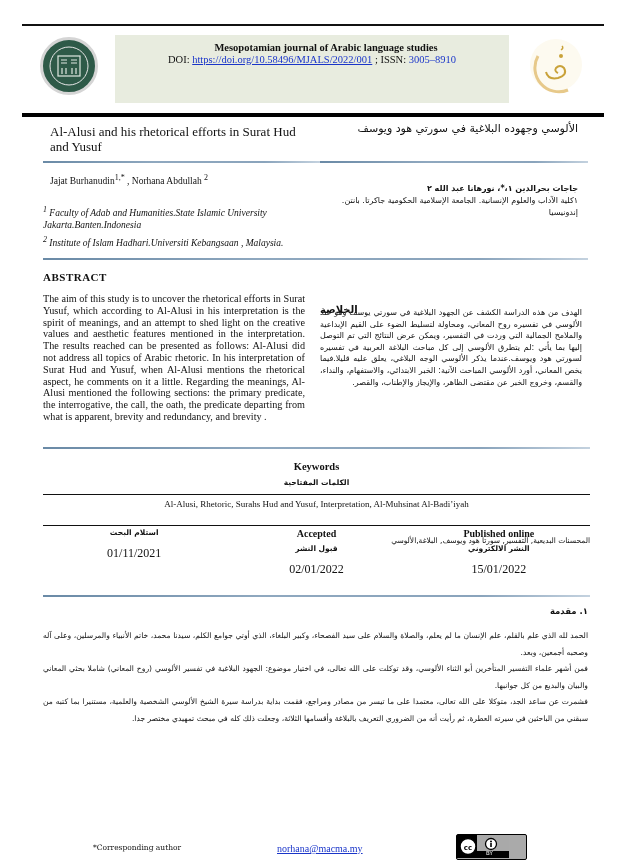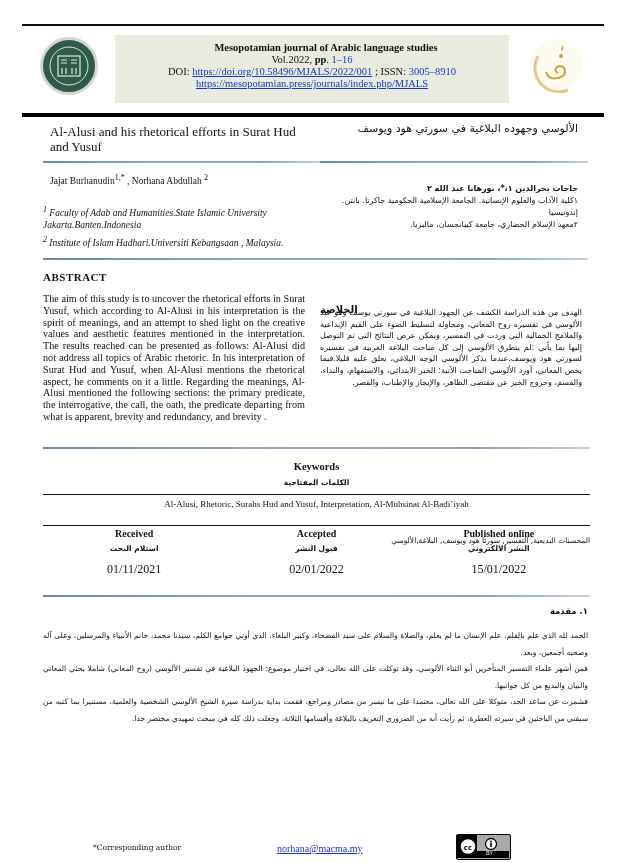--- a/index.html
+++ b/index.html
@@ -35,49 +35,43 @@
   .dates { left: 43px; top: 528px; width: 547px; display: flex; }
   .dates .col { flex: 1; text-align: center; }
   .dates .lbl { font-weight: bold; font-size: 10px; height: 16px; }
   .dates .lbl-ar { font-family: "DejaVu Sans", sans-serif; font-size: 7.5px; font-weight: bold; height: 18px; }
   .dates .val { font-size: 12px; }
   .intro-h { left: 43px; top: 606px; width: 545px; direction: rtl; text-align: right; font-family: "DejaVu Sans", sans-serif; font-size: 8.5px; font-weight: bold; }
   .intro-body { left: 43px; top: 628px; width: 545px; direction: rtl; text-align: justify; font-family: "DejaVu Sans", sans-serif; font-size: 7.6px; line-height: 16.5px; }
   .intro-body p { margin: 0; }
   .footer-corr { left: 93px; top: 843px; font-family: "DejaVu Serif", serif; font-size: 7.5px; }
   .footer-email { left: 277px; top: 843px; font-size: 10px; color: #1a35c9; text-decoration: underline; }
-  .cc-badge { left: 456px; top: 834px; width: 55px; height: 26px; background: #aaa; border: 1.5px solid #000; border-radius: 2px; box-sizing: border-box; }
+  .cc-badge { left: 456px; top: 834px; width: 71px; height: 26px; background: #aaa; border: 1.5px solid #000; border-radius: 2px; box-sizing: border-box; }
 </style>
 </head>
 <body>
 
 <div class="abs rule-top"></div>
 
 <div class="abs logo-left">
   <svg width="40" height="40" viewBox="0 0 40 40">
     <circle cx="20" cy="20" r="19" fill="none" stroke="#e6e6e6" stroke-width="1"></circle>
     <rect x="9" y="10" width="22" height="20" fill="none" stroke="#dfe8e2" stroke-width="1.2"></rect>
     <path d="M12 14h6M12 17h6M22 14h6M22 17h6M13 22v6M17 22v6M23 22v6M27 22v6" stroke="#dfe8e2" stroke-width="1.2"></path>
   </svg>
 </div>
 
 <div class="abs header-box">
   <div class="jtitle">Mesopotamian journal of Arabic language studies</div>
   <div>
-    <span>Vol.2022,</span>
-    <b>pp</b>.
-    <span class="blue">1–16</span>
-  </div>
-  <div>
     <span>DOI:</span>
     <a>https://doi.org/10.58496/MJALS/2022/001</a>
     <span>; ISSN:</span>
     <span class="blue">3005–8910</span>
   </div>
-  <div><a>https://mesopotamian.press/journals/index.php/MJALS</a></div>
 </div>
 
 <div class="abs logo-right">
   <svg width="56" height="58" viewBox="0 0 56 58">
     <circle cx="28" cy="29" r="26" fill="#fdfaf0"></circle>
     <path d="M10 20 A24 24 0 0 0 40 54" fill="none" stroke="#e7c98a" stroke-width="3"></path>
     <path d="M18 36 q2 8 12 6 q10 -3 6 -10 q-4 -4 -8 0 q-2 3 2 5" fill="none" stroke="#c9a23a" stroke-width="2"></path>
     <circle cx="33" cy="20" r="2" fill="#c9a23a"></circle>
     <path d="M33 14 q3 -2 1 -4" fill="none" stroke="#c9a23a" stroke-width="1.5"></path>
   </svg>
@@ -97,21 +91,20 @@
 </div>
 
 <div class="abs aff-en">
   <p><sup>1</sup> <span>Faculty of Adab and Humanities.State Islamic University Jakarta.Banten.Indonesia</span></p>
   <p><sup>2</sup> <span>Institute of Islam Hadhari.Universiti Kebangsaan , Malaysia.</span></p>
 </div>
 
 <div class="abs authors-ar">
   <div class="names">جاجات بحرالدين ١،*، نورهانا عبد الله ٢</div>
   <div>١كلية الآداب والعلوم الإنسانية. الجامعة الإسلامية الحكومية جاكرتا. بانتن. إندونيسيا</div>
-  <div>٢معهد الإسلام الحضاري، جامعة كيبانجسان، ماليزيا.</div>
 </div>
 
 <div class="abs sep sep-blue" style="left:43px; top:258px; width:545px;"></div>
 
 <div class="abs abstract-h">ABSTRACT</div>
 <div class="abs abstract-p">The aim of this study is to uncover the rhetorical efforts in Surat Yusuf, which according to Al-Alusi in his interpretation is the spirit of meanings, and an attempt to shed light on the creative values and aesthetic features mentioned in the interpretation. The results reached can be presented as follows: Al-Alusi did not address all topics of Arabic rhetoric. In his interpretation of Surat Hud and Yusuf, when Al-Alusi mentions the rhetorical aspect, he comments on it a little. Regarding the meanings, Al-Alusi mentioned the following sections: the primary predicate, the interrogative, the call, the oath, the predicate departing from what is apparent, brevity and redundancy, and brevity .</div>
 
 <div class="abs khulasa-h">الخلاصة</div>
 <div class="abs khulasa-p">الهدف من هذه الدراسة الكشف عن الجهود البلاغية في سورتي يوسف وهو عند الألوسي في تفسيره روح المعاني، ومحاولة لتسليط الضوء على القيم الإبداعية والملامح الجمالية التي وردت في التفسير، ويمكن عرض النتائج التي تم التوصل إليها بما يأتي :لم يتطرق الألوسي إلى كل مباحث البلاغة العربية في تفسيره لسورتي هود ويوسف.عندما يذكر الألوسي الوجه البلاغي، يعلق عليه قليلا.فيما يخص المعاني، أورد الألوسي المباحث الآتية: الخبر الابتدائي، والاستفهام، والنداء، والقسم، وخروج الخبر عن مقتضى الظاهر، والإيجاز والإطناب، والقصر.</div>
 
@@ -119,21 +112,20 @@
 
 <div class="abs kw-title">Keywords</div>
 <div class="abs kw-title-ar">الكلمات المفتاحية</div>
 <div class="abs rule-black" style="top:494px;"></div>
 <div class="abs kw-en">Al-Alusi, Rhetoric, Surahs Hud and Yusuf, Interpretation, Al-Muhsinat Al-Badi’iyah</div>
 <div class="abs kw-ar">المحسنات البديعية, التفسير, سورتا هود ويوسف, البلاغة,الألوسي</div>
 <div class="abs rule-black" style="top:525px;"></div>
 
 <div class="abs dates">
   <div class="col">
-    <div class="lbl">Received</div>
     <div class="lbl-ar">استلام البحث</div>
     <div class="val">01/11/2021</div>
   </div>
   <div class="col">
     <div class="lbl">Accepted</div>
     <div class="lbl-ar">قبول النشر</div>
     <div class="val">02/01/2022</div>
   </div>
   <div class="col">
     <div class="lbl">Published online</div>

